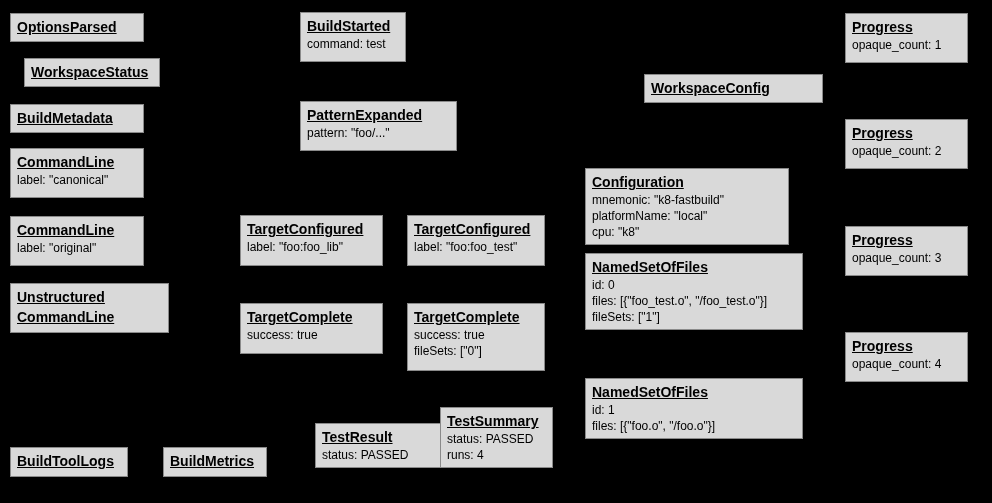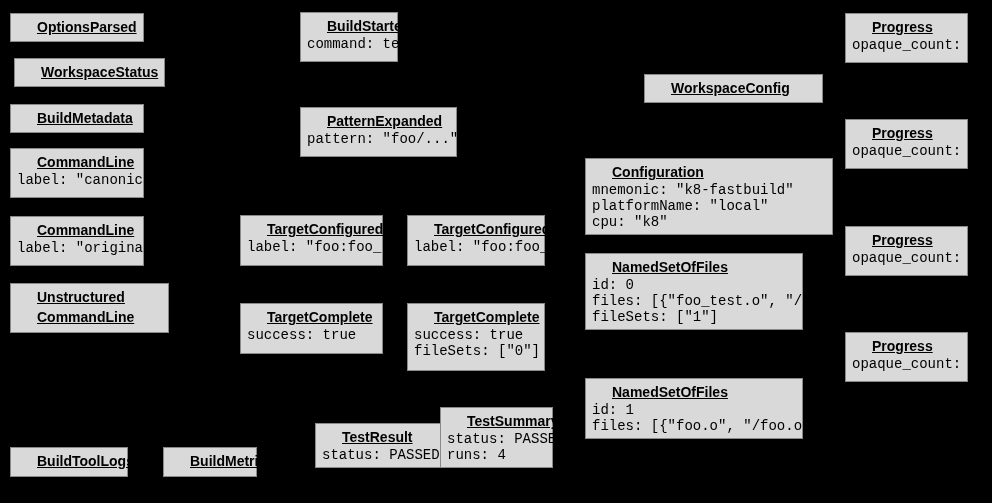--- a/index.html
+++ b/index.html
@@ -18,39 +18,37 @@
     box-sizing: border-box;
     padding: 3px 6px 4px 6px;
     color: #000;
   }
   .nt {
     font-weight: bold;
     text-decoration: underline;
     font-size: 14px;
     line-height: 20px;
     white-space: pre-line;
-    margin-left: 20px;
   }
   .nl {
-    font-size: 14px;
+    font-size: 12px;
     line-height: 16px;
     white-space: nowrap;
-    font-family: Liberation Mono, monospace;
   }
 </style>
 </head>
 <body>
 
 <div class="canvas">
 
   <div class="node" style="left:10px;top:13px;width:134px;min-height:29px">
     <div class="nt">OptionsParsed</div>
   </div>
 
-  <div class="node" style="left:14px;top:58px;width:151px;min-height:29px">
+  <div class="node" style="left:24px;top:58px;width:136px;min-height:29px">
     <div class="nt">WorkspaceStatus</div>
   </div>
 
   <div class="node" style="left:10px;top:104px;width:134px;min-height:29px">
     <div class="nt">BuildMetadata</div>
   </div>
 
   <div class="node" style="left:10px;top:148px;width:134px;min-height:50px">
     <div class="nt">CommandLine</div>
     <div class="nl">label: "canonical"</div>
@@ -64,30 +62,30 @@
   <div class="node" style="left:10px;top:283px;width:159px;min-height:50px">
     <div class="nt">Unstructured
 CommandLine</div>
   </div>
 
 
   <div class="node" style="left:10px;top:447px;width:118px;min-height:30px">
     <div class="nt">BuildToolLogs</div>
   </div>
 
-  <div class="node" style="left:163px;top:447px;width:94px;min-height:30px">
+  <div class="node" style="left:163px;top:447px;width:104px;min-height:30px">
     <div class="nt">BuildMetrics</div>
   </div>
 
-  <div class="node" style="left:300px;top:12px;width:98px;min-height:50px">
+  <div class="node" style="left:300px;top:12px;width:106px;min-height:50px">
     <div class="nt">BuildStarted</div>
     <div class="nl">command: test</div>
   </div>
 
-  <div class="node" style="left:300px;top:107px;width:157px;min-height:50px">
+  <div class="node" style="left:300px;top:101px;width:157px;min-height:50px">
     <div class="nt">PatternExpanded</div>
     <div class="nl">pattern: "foo/..."</div>
   </div>
 
   <div class="node" style="left:240px;top:215px;width:143px;min-height:51px">
     <div class="nt">TargetConfigured</div>
     <div class="nl">label: "foo:foo_lib"</div>
   </div>
 
   <div class="node" style="left:407px;top:215px;width:138px;min-height:51px">
@@ -114,21 +112,21 @@
   <div class="node" style="left:440px;top:407px;width:113px;min-height:57px">
     <div class="nt">TestSummary</div>
     <div class="nl">status: PASSED</div>
     <div class="nl">runs: 4</div>
   </div>
 
   <div class="node" style="left:644px;top:74px;width:179px;min-height:29px">
     <div class="nt">WorkspaceConfig</div>
   </div>
 
-  <div class="node" style="left:585px;top:158px;width:248px;min-height:75px">
+  <div class="node" style="left:585px;top:168px;width:204px;min-height:75px">
     <div class="nt">Configuration</div>
     <div class="nl">mnemonic: "k8-fastbuild"</div>
     <div class="nl">platformName: "local"</div>
     <div class="nl">cpu: "k8"</div>
   </div>
 
   <div class="node" style="left:585px;top:253px;width:218px;min-height:77px">
     <div class="nt">NamedSetOfFiles</div>
     <div class="nl">id: 0</div>
     <div class="nl">files: [{"foo_test.o", "/foo_test.o"}]</div>

